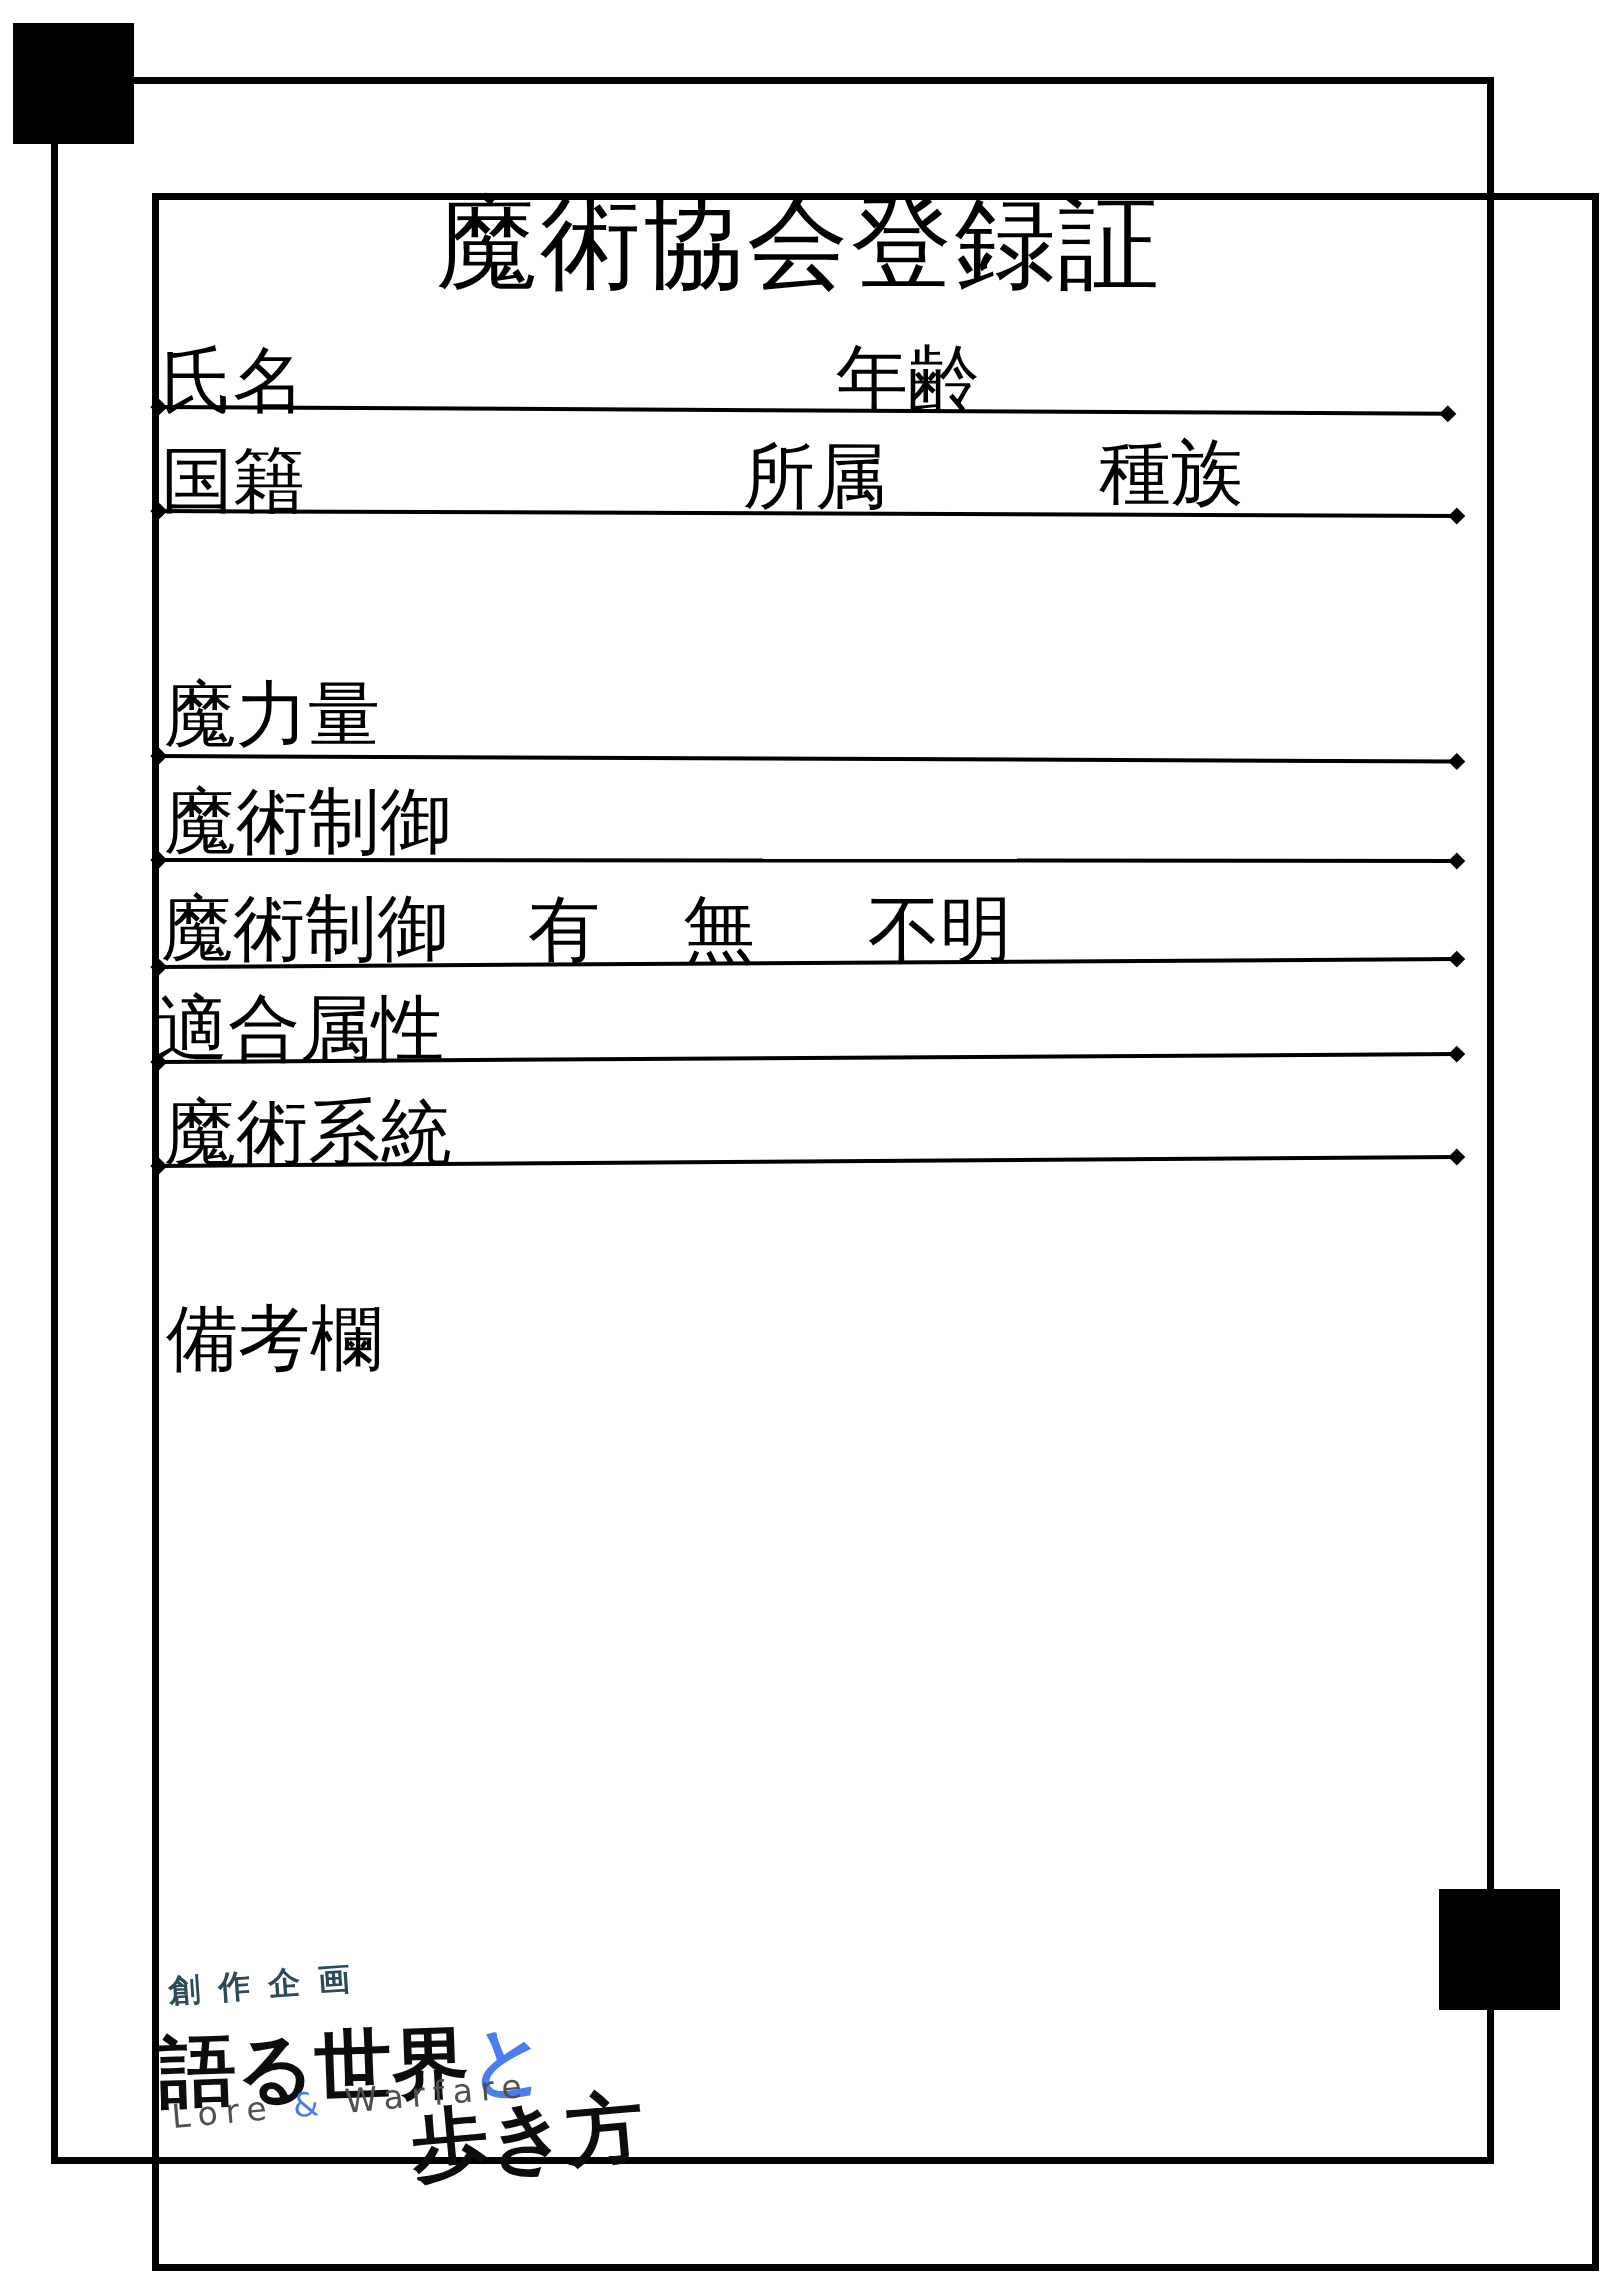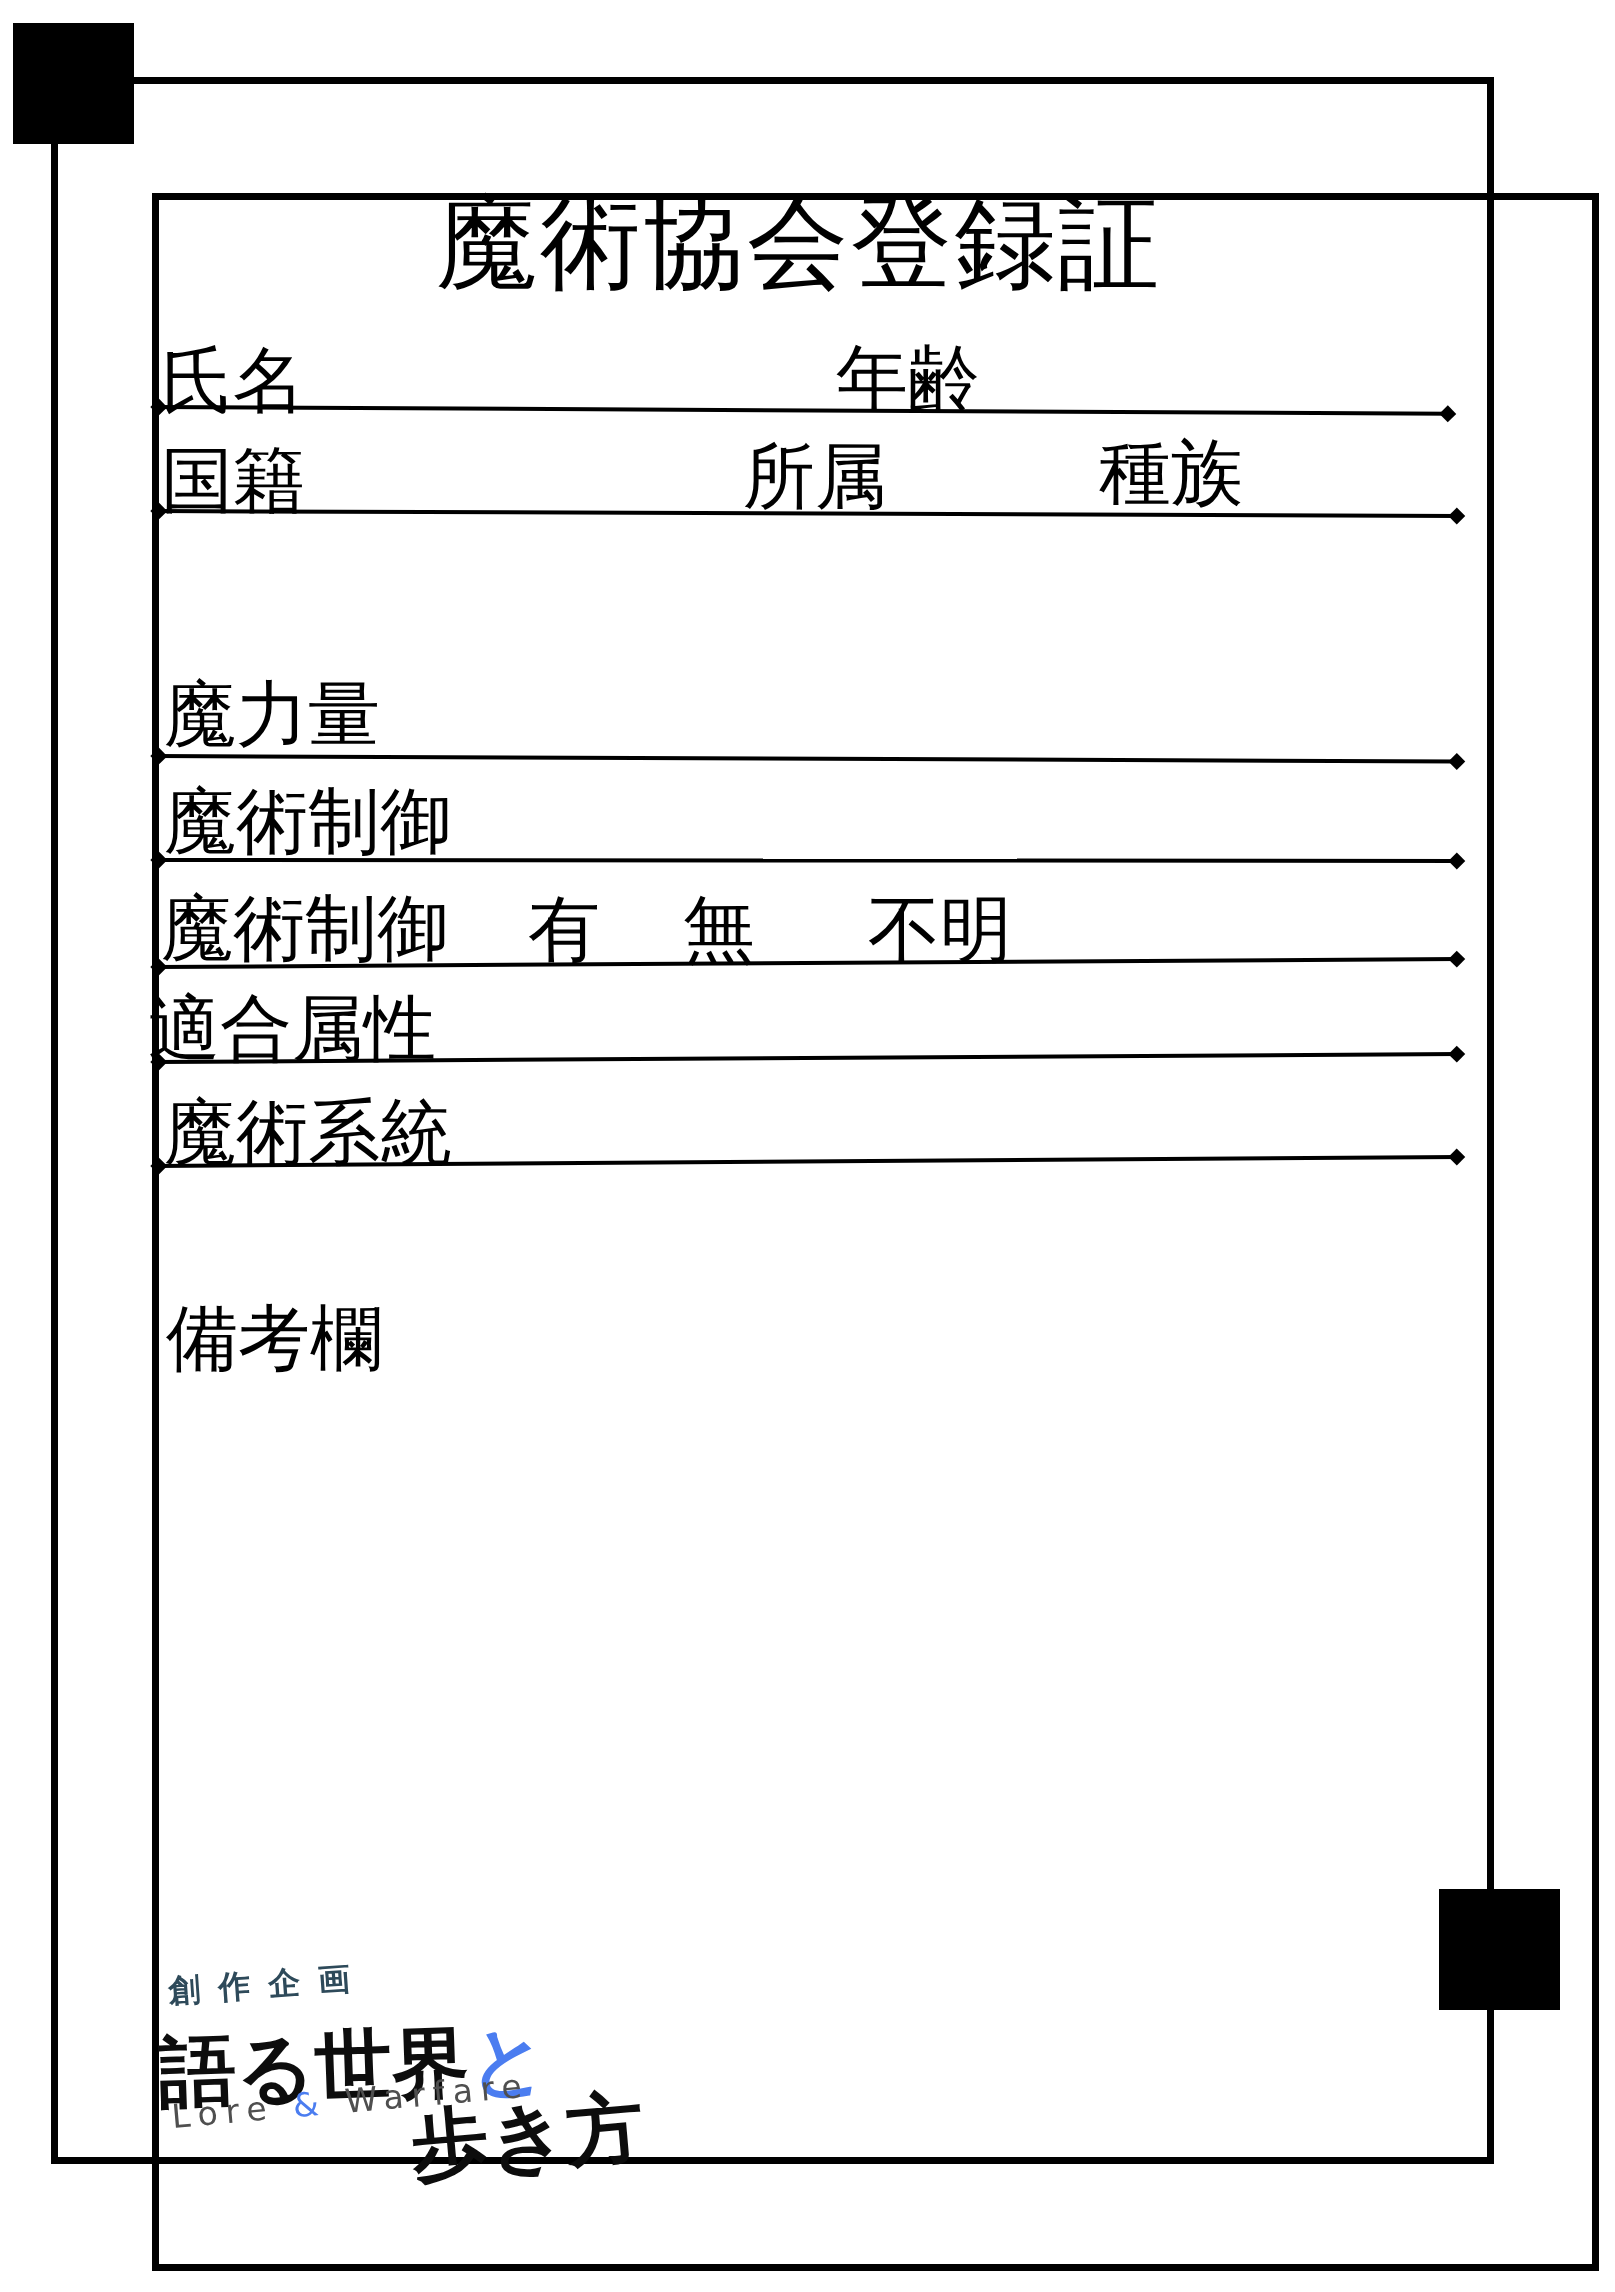--- a/index.html
+++ b/index.html
@@ -107,21 +107,21 @@
 
 <div class="abs flabel" style="left:164px;top:786px;">魔術制御</div>
 <div class="abs rule" style="left:156px;top:858px;width:1303px;transform:rotate(0.04deg);"></div>
 
 <div class="abs flabel" style="left:161px;top:893px;">魔術制御</div>
 <div class="abs flabel" style="left:528px;top:894px;">有</div>
 <div class="abs flabel" style="left:683px;top:894px;">無</div>
 <div class="abs flabel" style="left:868px;top:894px;">不明</div>
 <div class="abs rule" style="left:156px;top:965px;width:1303px;transform:rotate(-0.35deg);"></div>
 
-<div class="abs flabel" style="left:148px;top:993px;">適合属性</div>
+<div class="abs flabel" style="left:156px;top:993px;">適合属性</div>
 <div class="abs rule" style="left:156px;top:1060px;width:1303px;transform:rotate(-0.35deg);"></div>
 
 <div class="abs flabel" style="left:164px;top:1097px;">魔術系統</div>
 <div class="abs rule" style="left:156px;top:1164px;width:1303px;transform:rotate(-0.40deg);"></div>
 
 <div class="abs flabel" style="left:166px;top:1303px;">備考欄</div>
 
 <div class="abs logo-kicker" style="left:170px;top:1970px;">創作企画</div>
 <div class="abs logo-main" style="left:161px;top:2022px;"><span>語る世界</span><span class="particle">と</span></div>
 <div class="abs logo-main2" style="left:407px;top:2096px;">歩き方</div>

